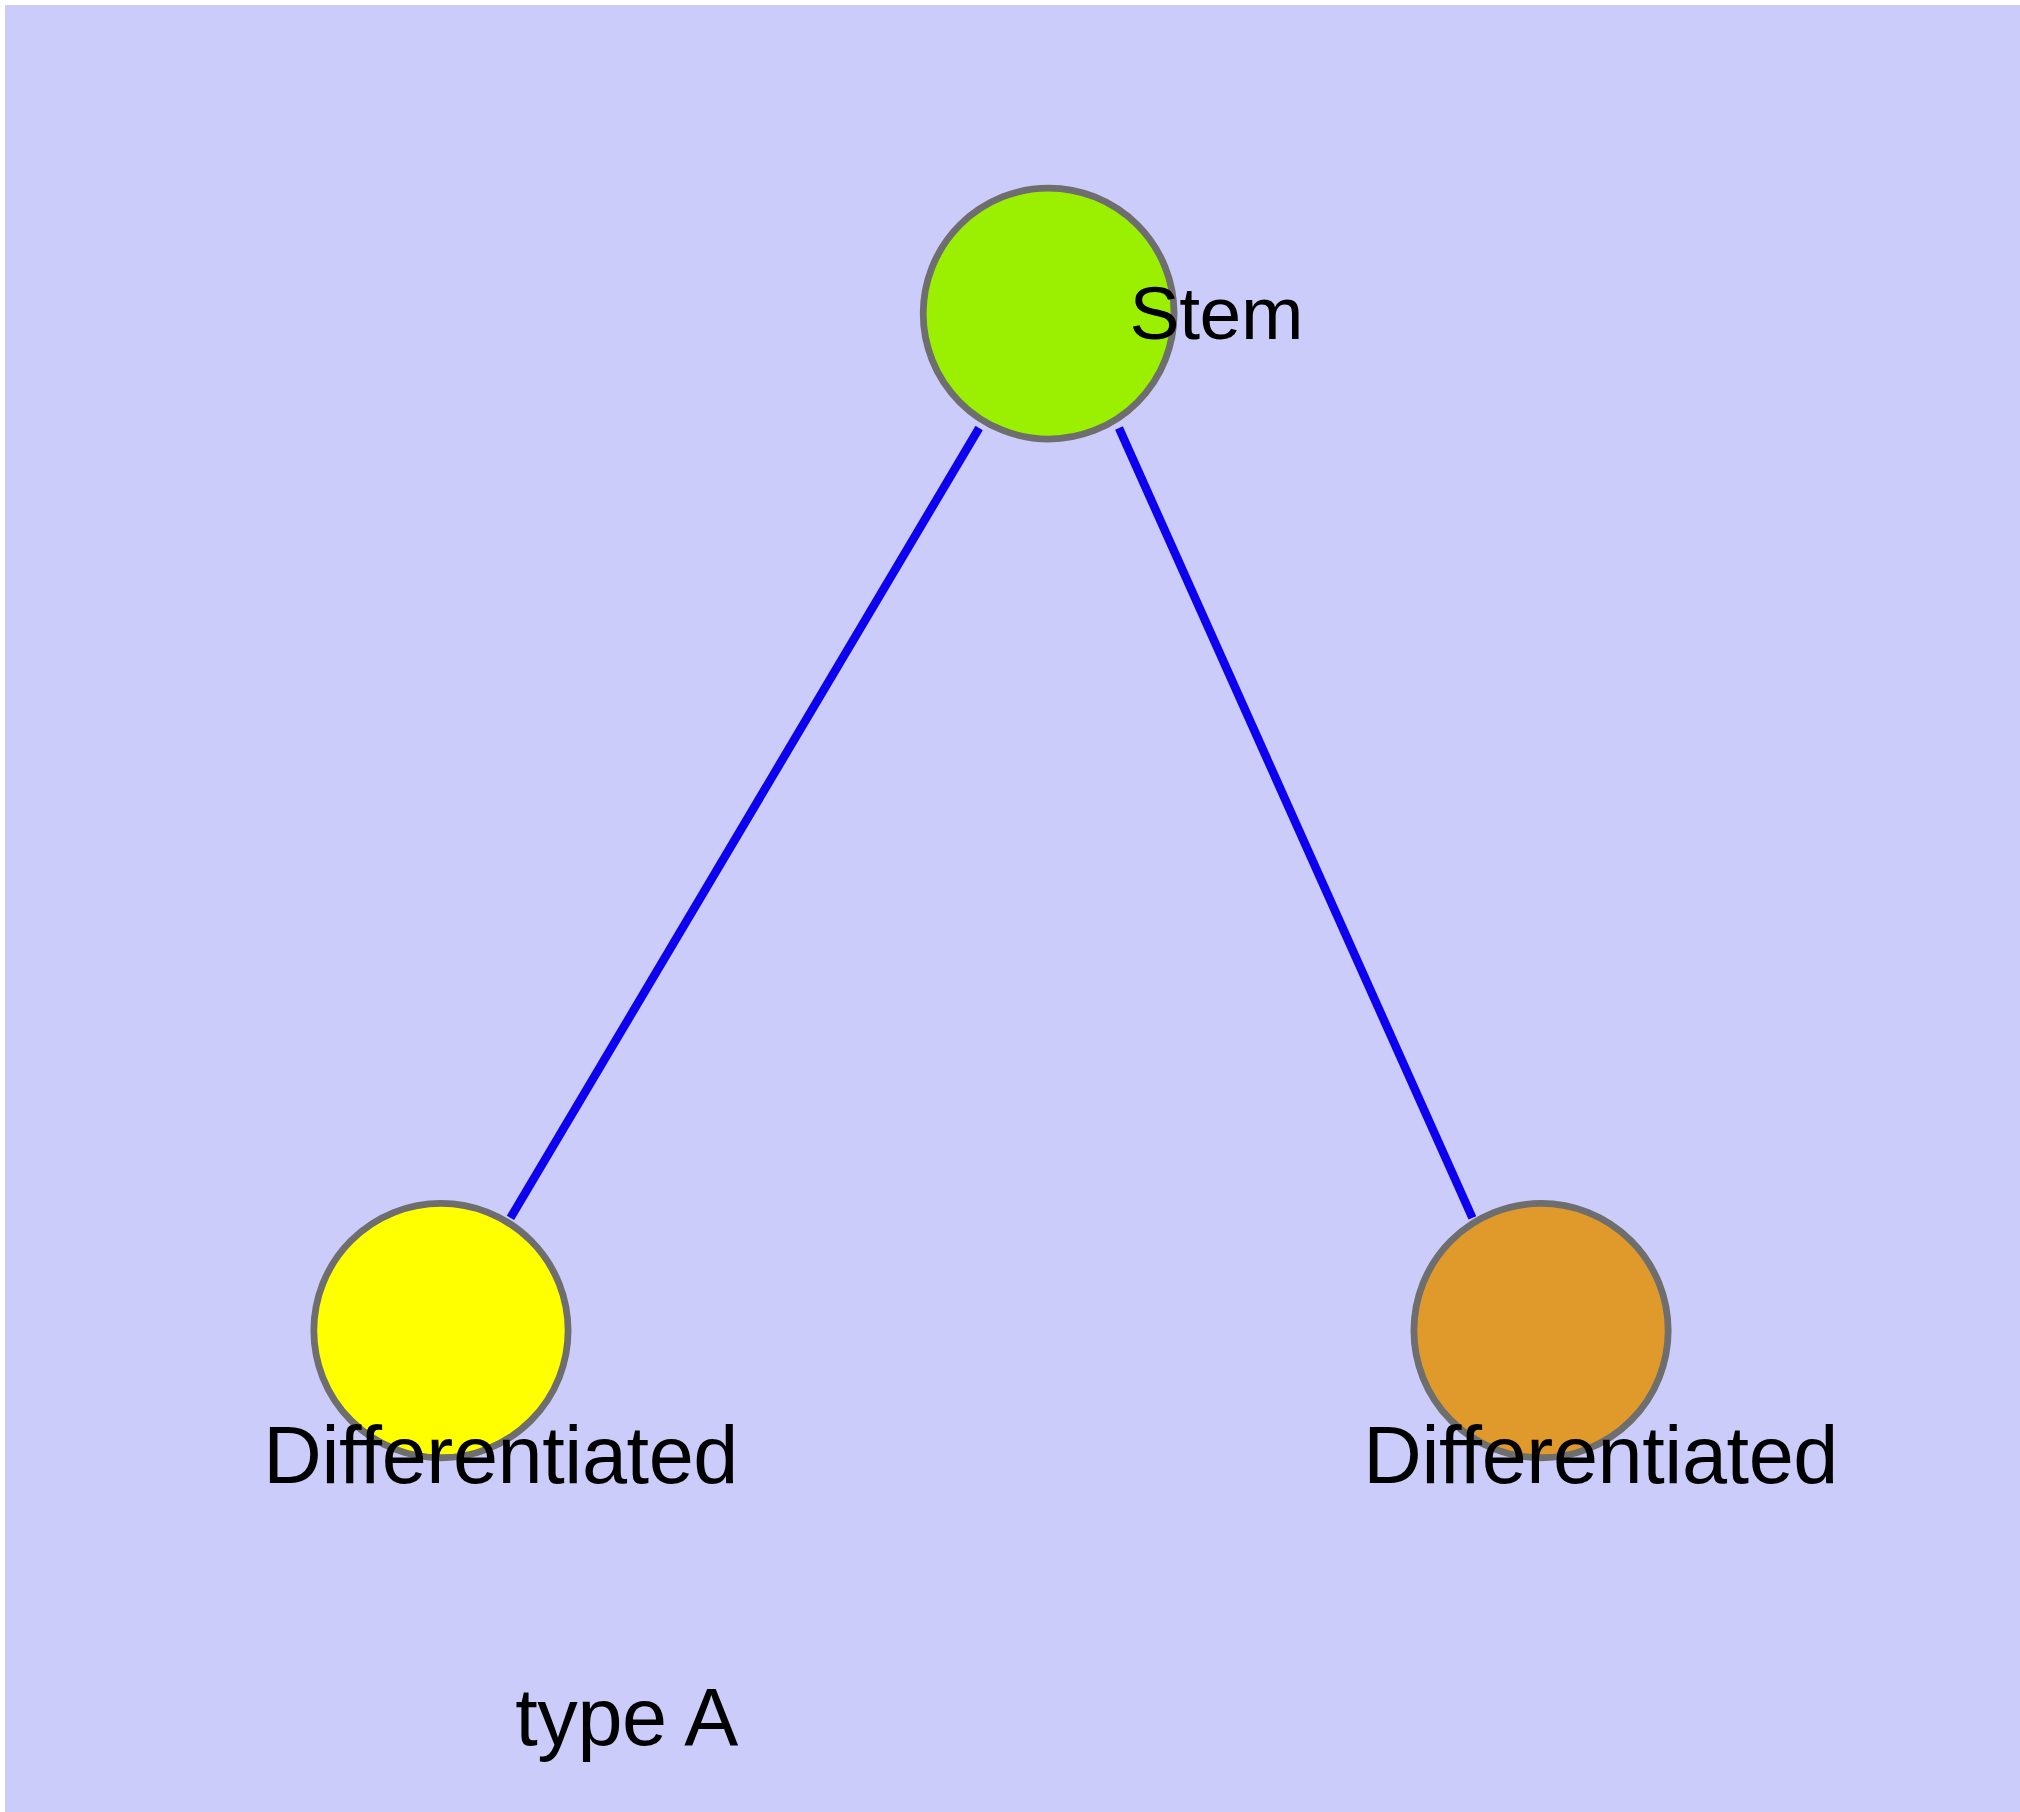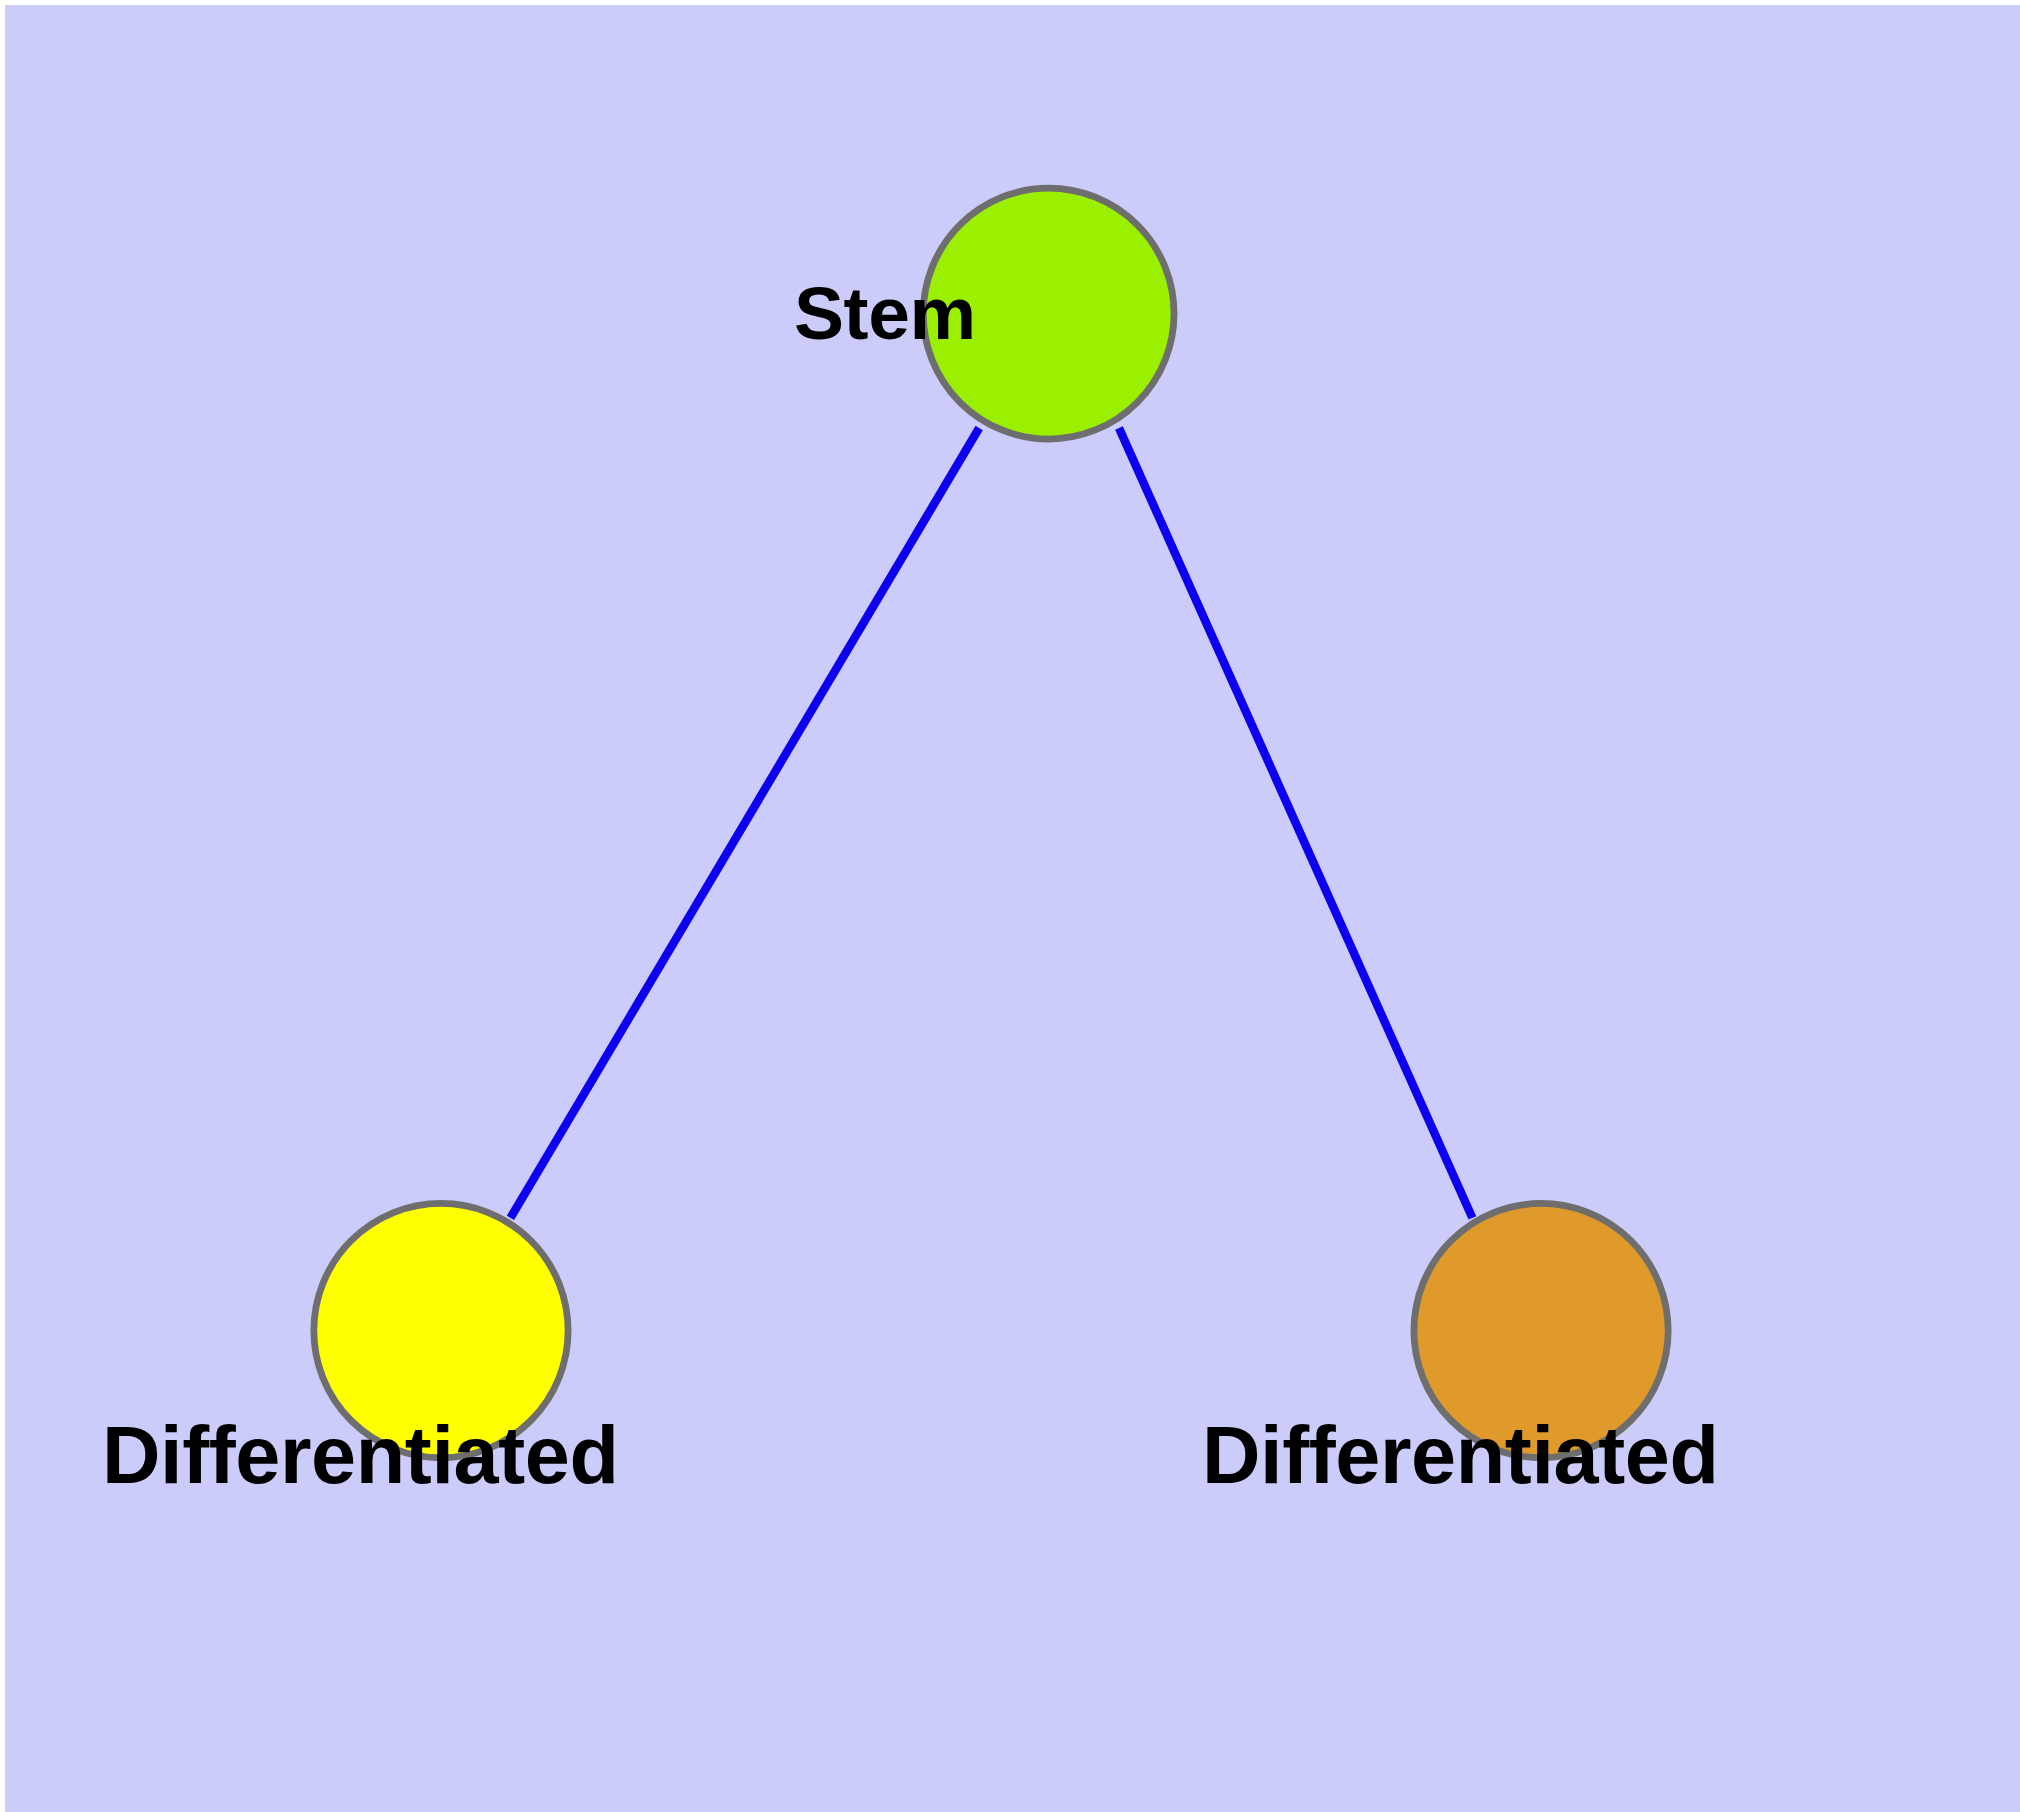--- a/index.html
+++ b/index.html
@@ -27,22 +27,22 @@
   #graph-svg {
     position: absolute;
     left: 0;
     top: 0;
     width: 2021px;
     height: 1812px;
   }
   .node-label {
     position: absolute;
     color: #000000;
-    font-weight: bold;
-    text-align: left;
+    font-weight: normal;
+    text-align: right;
     white-space: pre;
     line-height: 1.08;
     letter-spacing: -0.4px;
     pointer-events: none;
   }
   #label-stem {
     font-size: 75px;
     left: 794px;
     top: 273px;
     width: 509px;
@@ -78,20 +78,21 @@
       <circle cx="1237" cy="370" r="148" fill="#9af000" stroke="#6e6e6e" stroke-width="8"></circle>
       <circle cx="520" cy="1570" r="150" fill="#ffff00" stroke="#6e6e6e" stroke-width="8"></circle>
       <circle cx="1818" cy="1570" r="150" fill="#e09a2c" stroke="#6e6e6e" stroke-width="8"></circle>
     </g>
   </svg>
 
   <div class="node-label" id="label-stem">Stem</div>
 
   <div class="node-label" id="label-type-a">
     <div>Differentiated</div>
+    <div>type A</div>
   </div>
 
   <div class="node-label" id="label-type-b">
     <div>Differentiated</div>
   </div>
 
 </div>
 
 
 </body></html>

